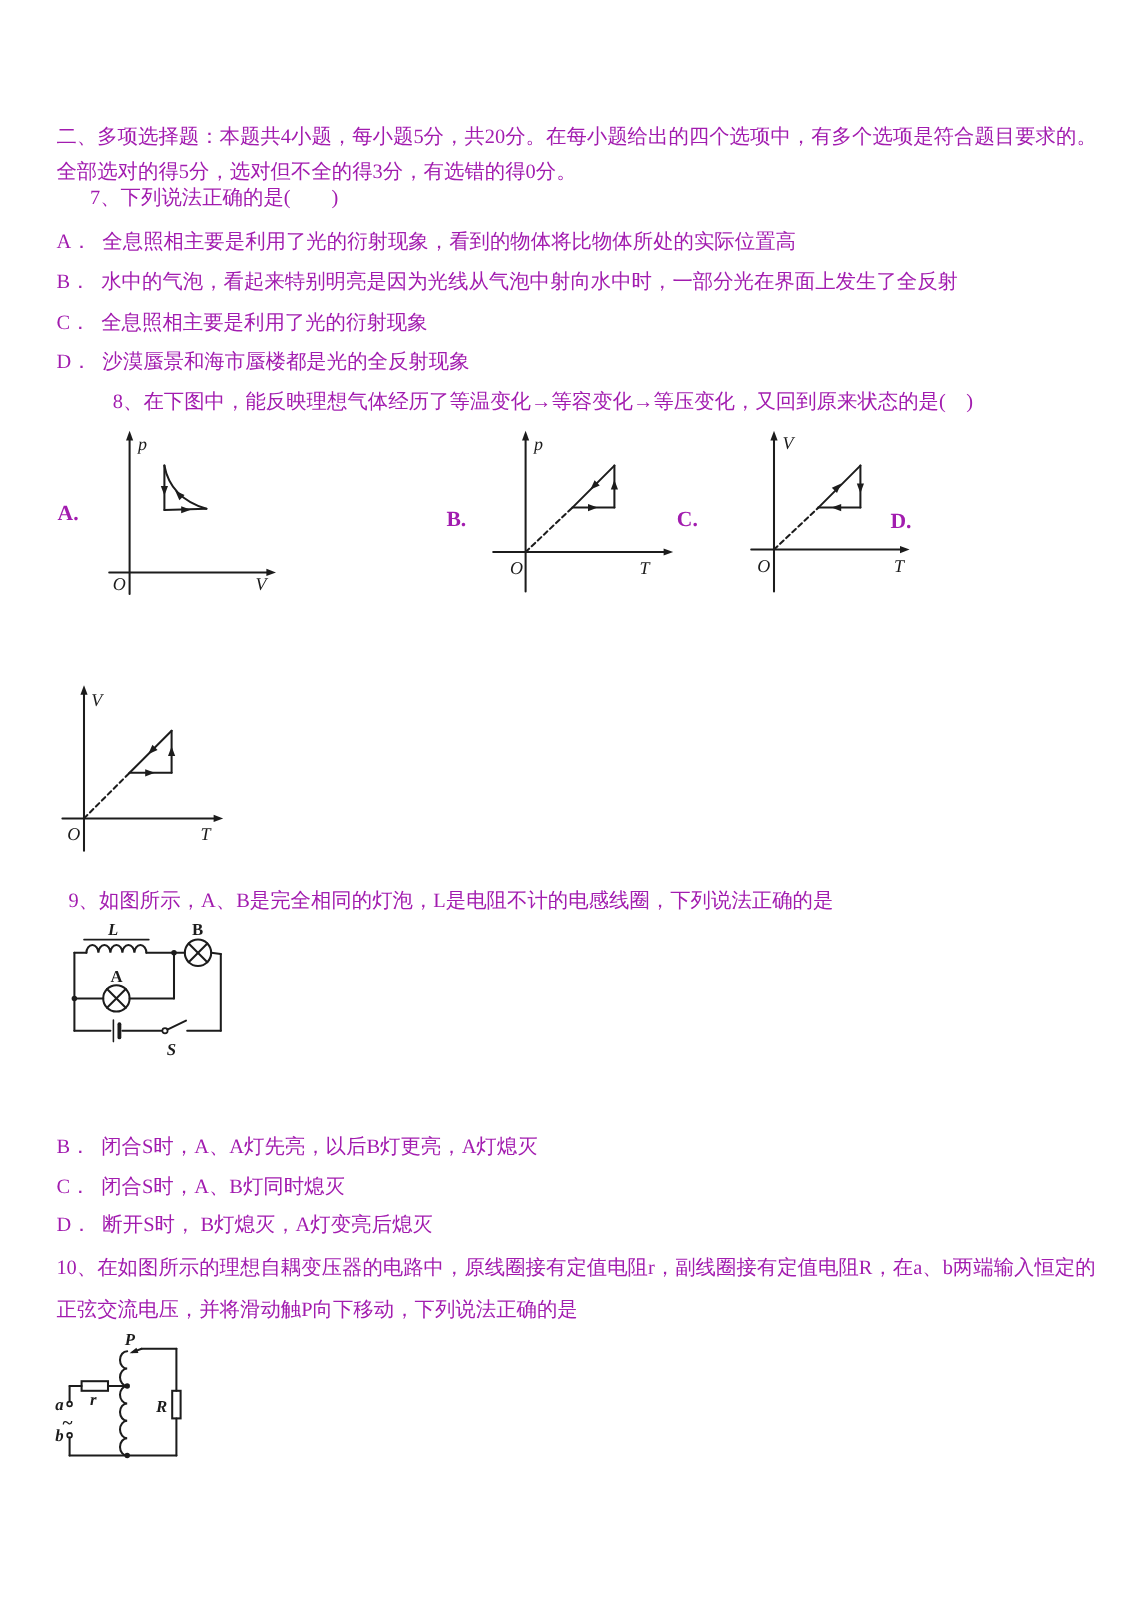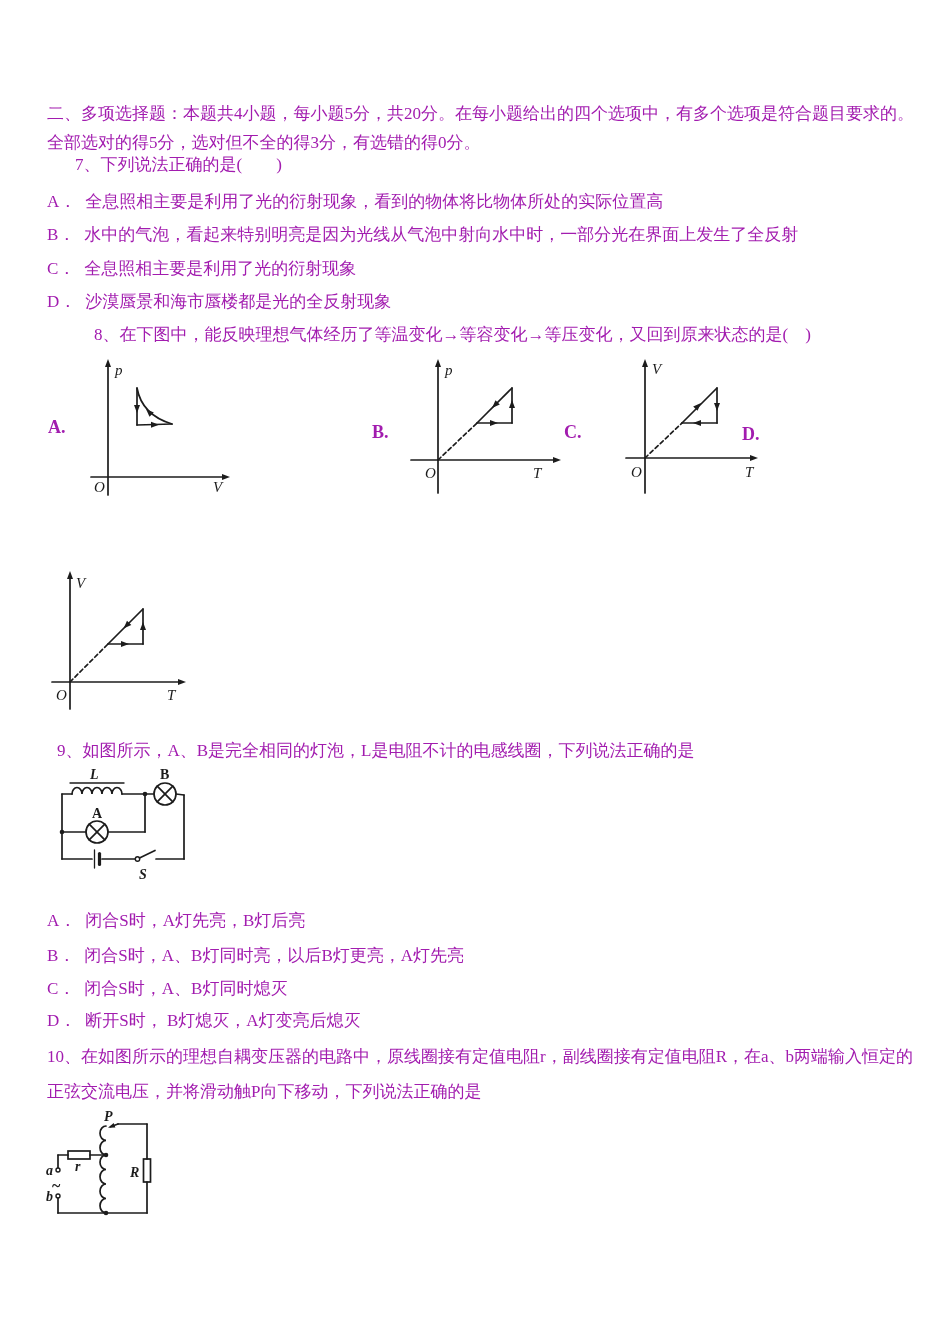--- a/index.html
+++ b/index.html
@@ -145,22 +145,21 @@
     <circle class="dot" cx="95" cy="28" r="2.3"></circle>
 
     <line x1="44.5" y1="84" x2="44.5" y2="102" style="stroke-width:1.3"></line>
     <line x1="49.5" y1="87.5" x2="49.5" y2="98.5" style="stroke-width:3.2"></line>
 
     <circle class="term" cx="87.5" cy="93" r="2.2"></circle>
     <line x1="89.5" y1="92" x2="105" y2="84.5"></line>
     <text class="compi" x="89" y="113">S</text>
   </svg>
 
-  <div class="t opt" style="left:47px;top:910px;"><span class="lab">A．</span><span>闭合S时，A灯先亮，B灯后亮</span></div>
-  <div class="t opt" style="left:47px;top:945px;"><span class="lab">B．</span><span>闭合S时，A、B灯同时亮，以后B灯更亮，A灯先亮</span></div>
+  <div class="t opt" style="left:47px;top:945px;"><span class="lab">B．</span><span>闭合S时，A、A灯先亮，以后B灯更亮，A灯熄灭</span></div>
   <div class="t opt" style="left:47px;top:978px;"><span class="lab">C．</span><span>闭合S时，A、B灯同时熄灭</span></div>
   <div class="t opt" style="left:47px;top:1010px;"><span class="lab">D．</span><span>断开S时， B灯熄灭，A灯变亮后熄灭</span></div>
 
   <div class="t" style="left:47px;top:1046px;">10、在如图所示的理想自耦变压器的电路中，原线圈接有定值电阻r，副线圈接有定值电阻R，在a、b两端输入恒定的</div>
   <div class="t" style="left:47px;top:1081px;text-align:right;">正弦交流电压，并将滑动触P向下移动，下列说法正确的是</div>
 
   <svg style="left:44px;top:1110px;" width="160" height="135" viewBox="0 0 160 135">
 
     <path d="M62,16 a6,7.25 0 1 0 0,14.5 a6,7.25 0 1 0 0,14.5 a6,7.25 0 1 0 0,14.5 a6,7.25 0 1 0 0,14.5 a6,7.25 0 1 0 0,14.5 a6,7.25 0 1 0 0,14.5 L62,103"></path>
 

